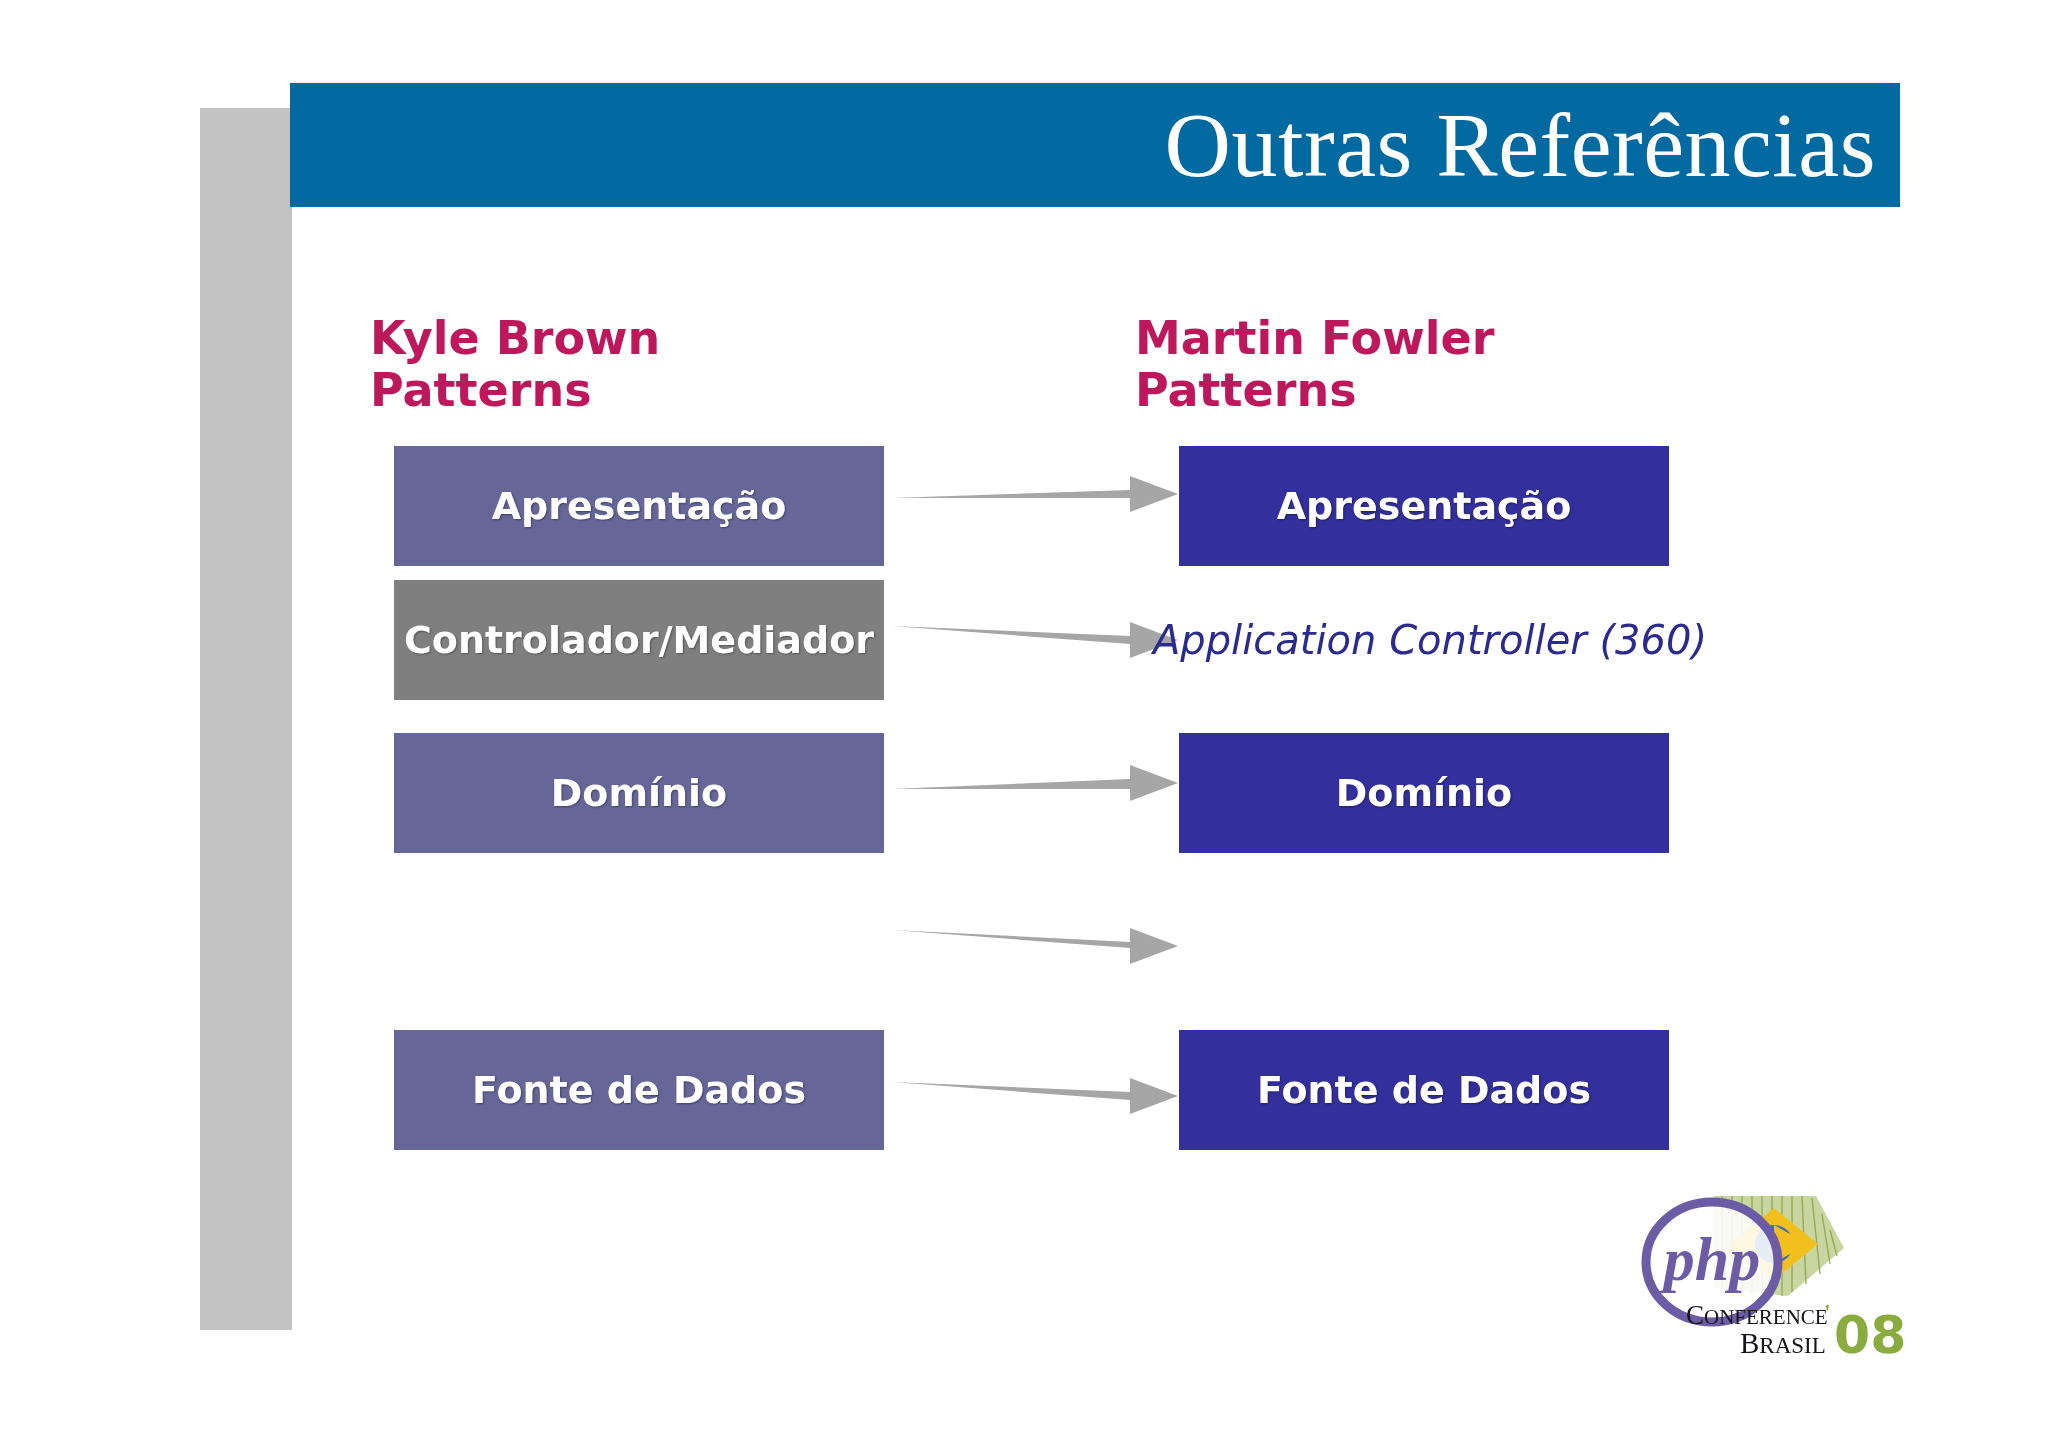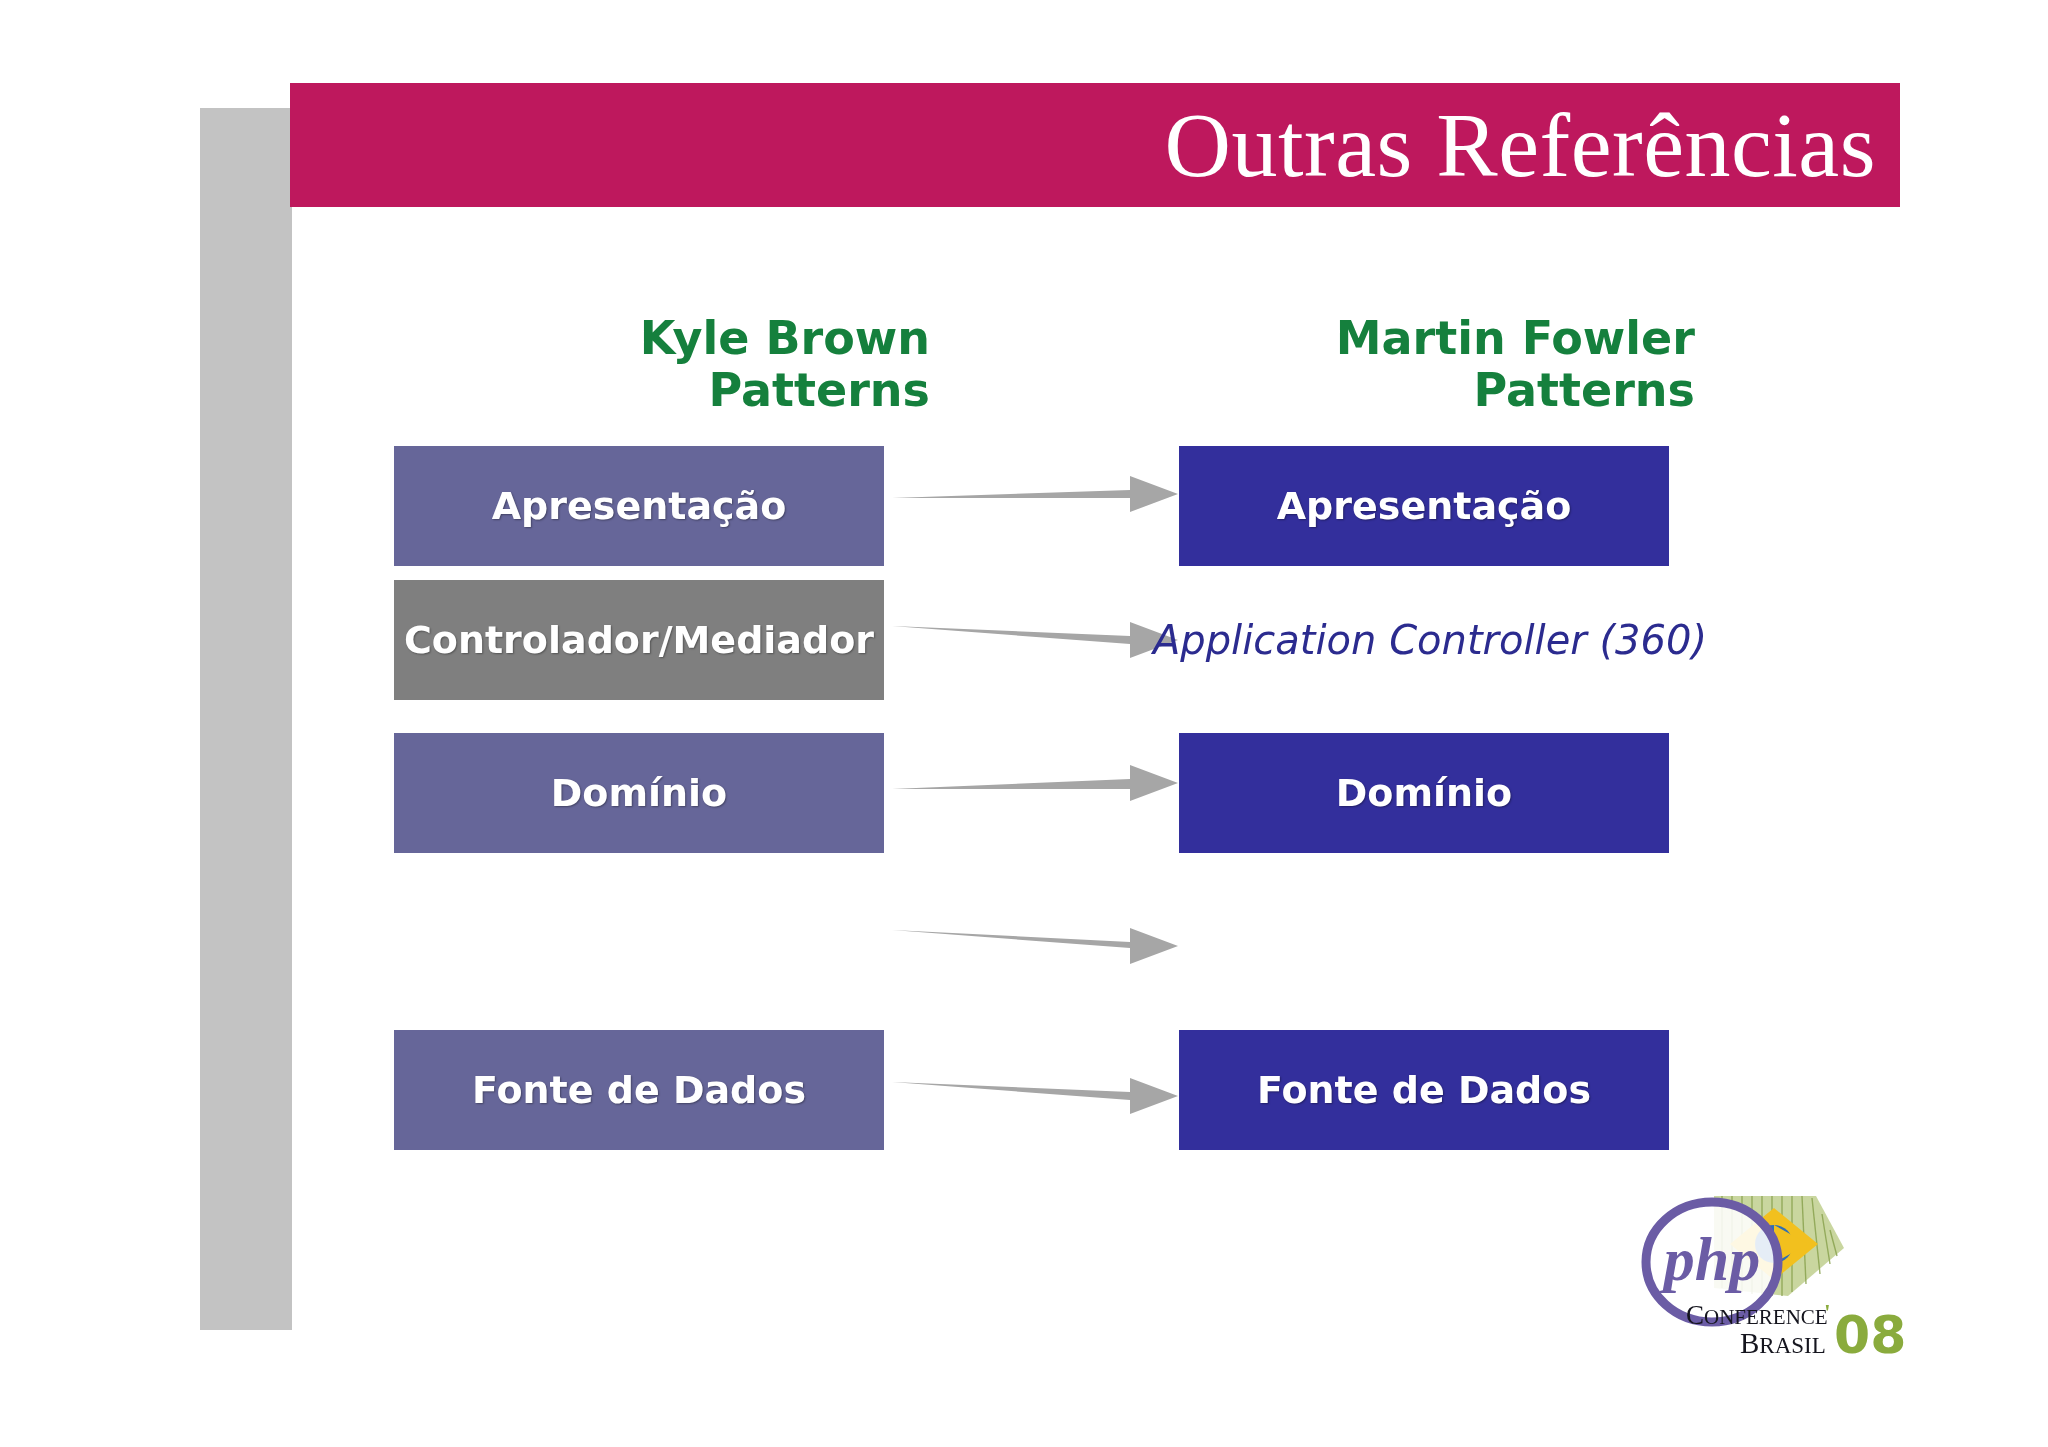--- a/index.html
+++ b/index.html
@@ -26,45 +26,45 @@
     background: #c3c3c3;
   }
 
   
   .header-bar {
     position: absolute;
     left: 290px;
     top: 83px;
     width: 1610px;
     height: 124px;
-    background: #be185d;
+    background: #0369a1;
   }
   .header-title {
     position: absolute;
     right: 24px;
     top: 50%;
     transform: translateY(-50%);
     color: #ffffff;
     font-family: "Liberation Serif", "DejaVu Serif", serif;
     font-size: 92px;
     font-weight: 400;
     letter-spacing: 0.5px;
     white-space: nowrap;
     line-height: 1;
   }
 
   
   .col-heading {
     position: absolute;
-    color: #15803d;
+    color: #be185d;
     font-family: "DejaVu Sans", "Liberation Sans", sans-serif;
     font-weight: bold;
     font-size: 46px;
     line-height: 1.12;
-    text-align: right;
+    text-align: left;
     white-space: pre-line;
   }
   .col-heading.left  { left: 370px;  width: 560px; top: 313px; }
   .col-heading.right { left: 1135px; width: 560px; top: 313px; }
 
   
   .row { position: absolute; left: 0; width: 2048px; height: 120px; }
   .row.r0 { top: 446px; }
   .row.r1 { top: 580px; }
   .row.r2 { top: 733px; }

